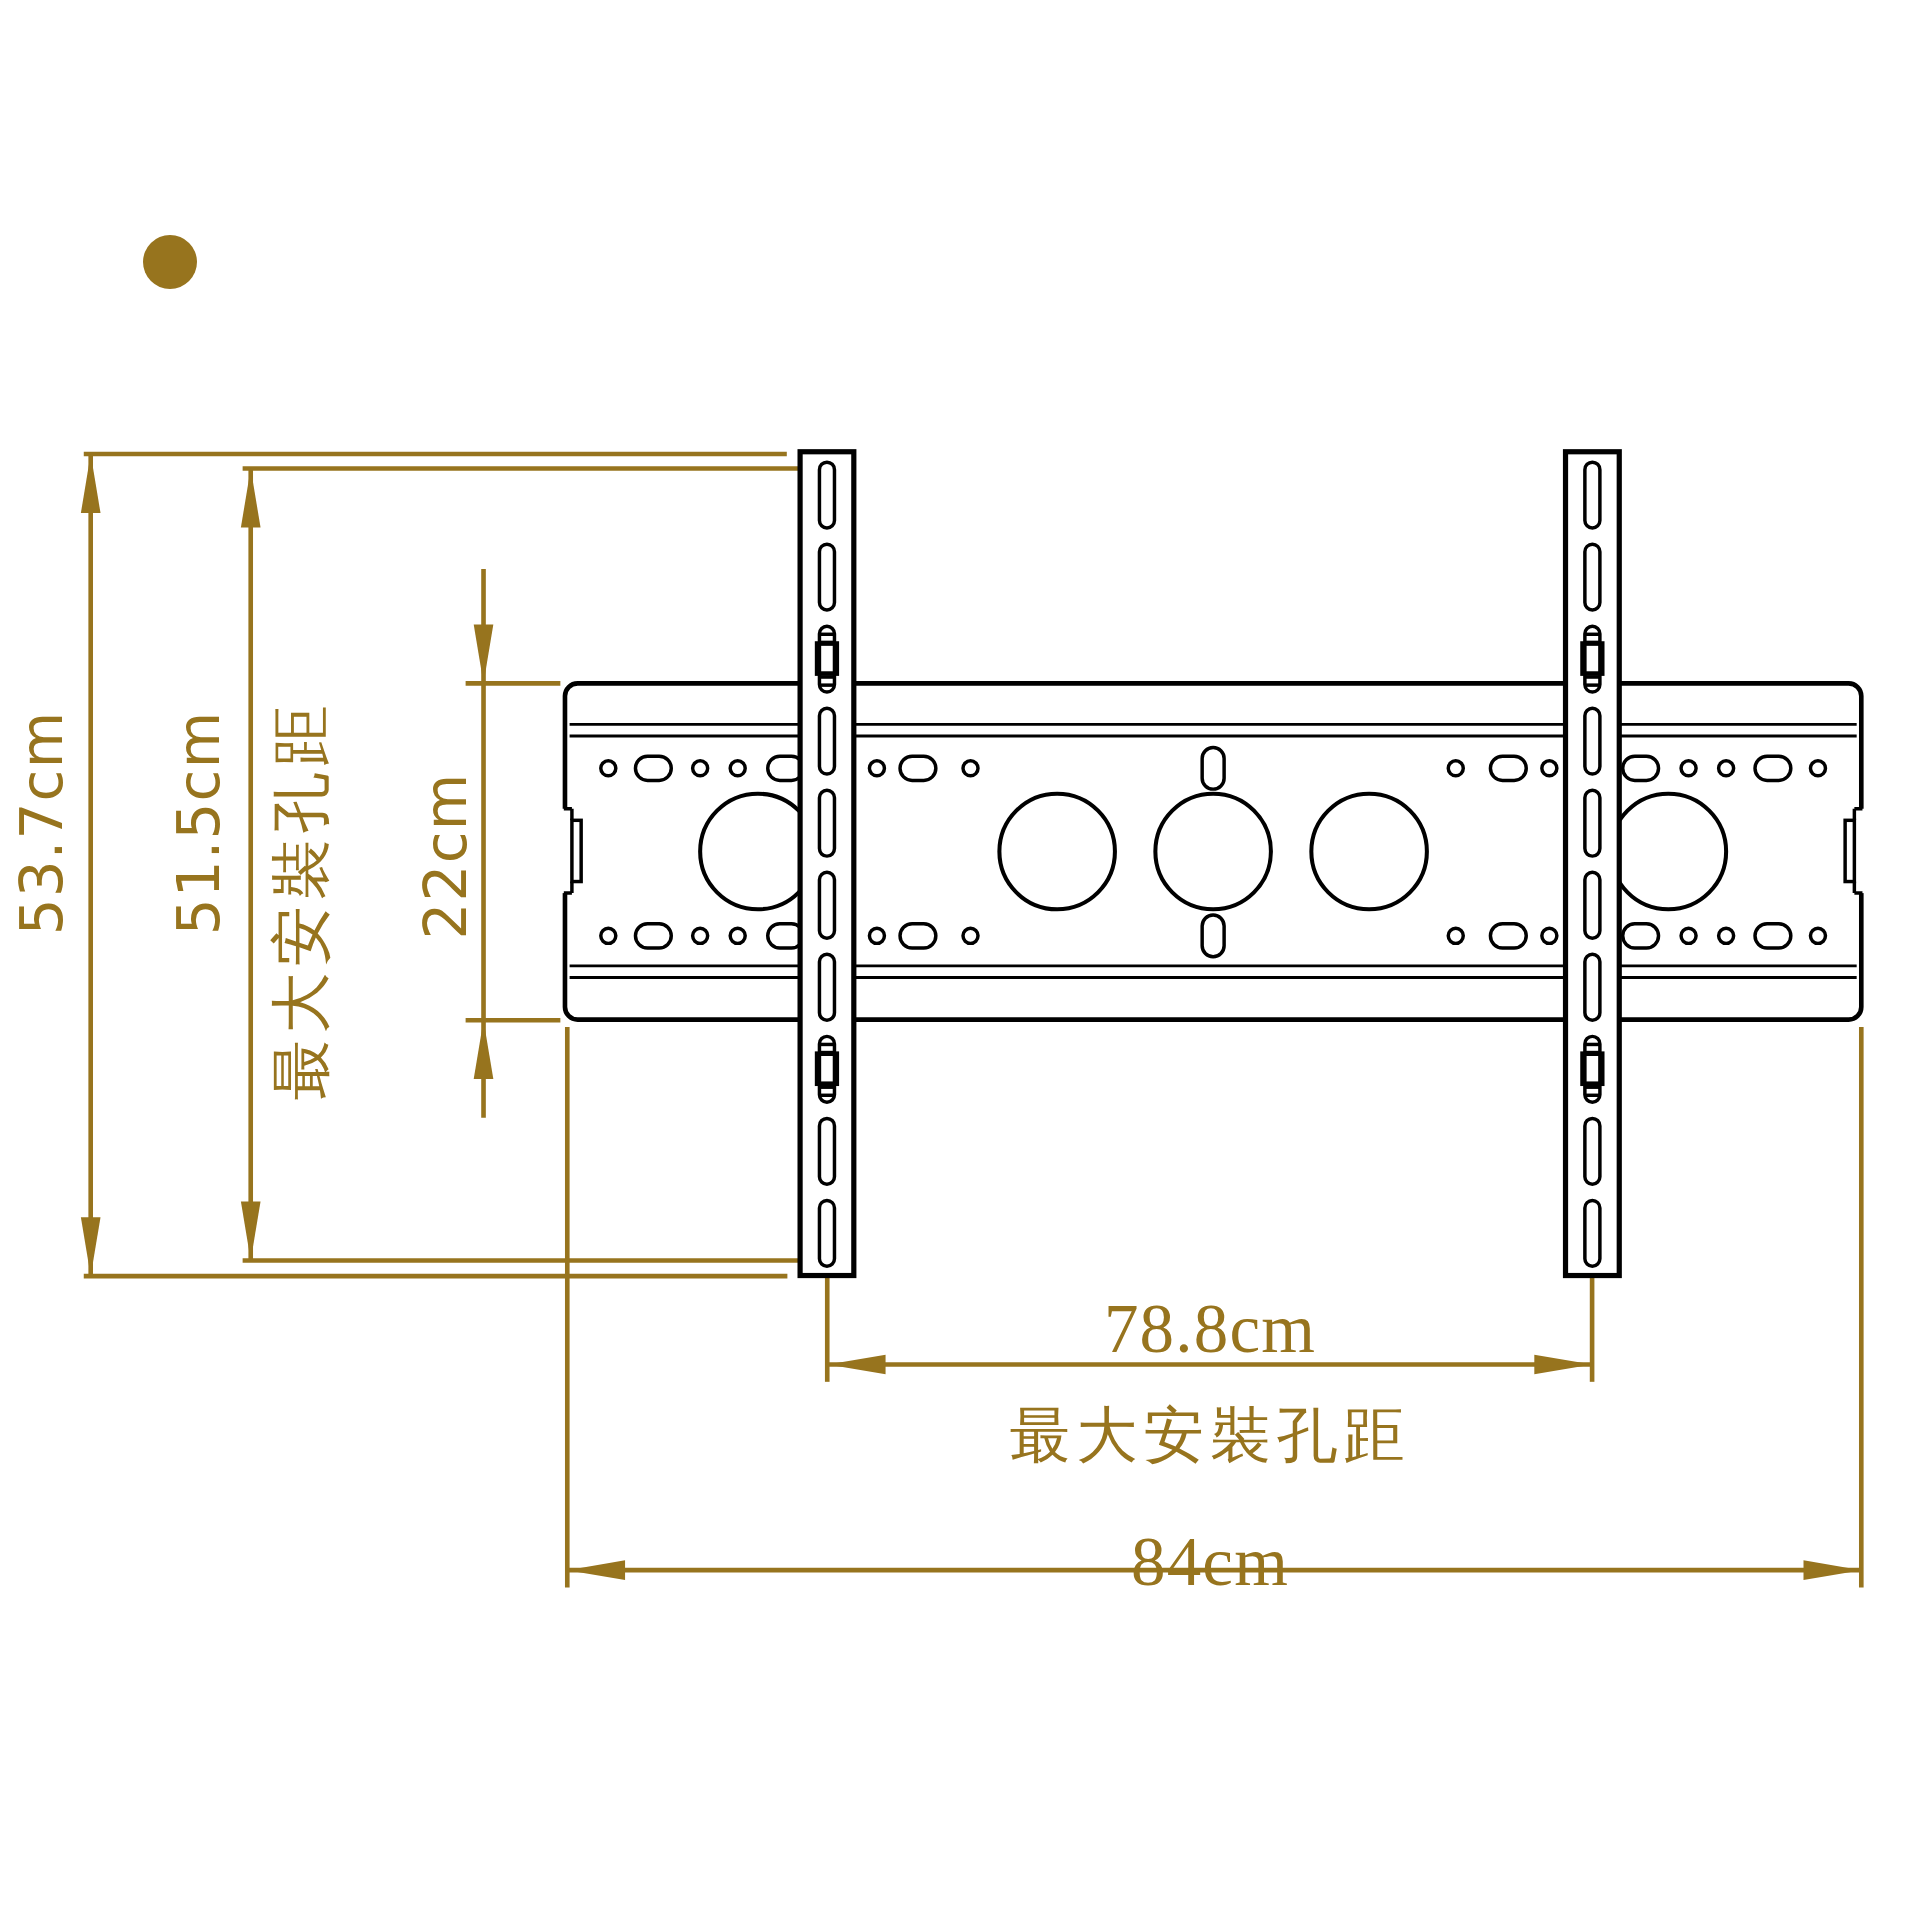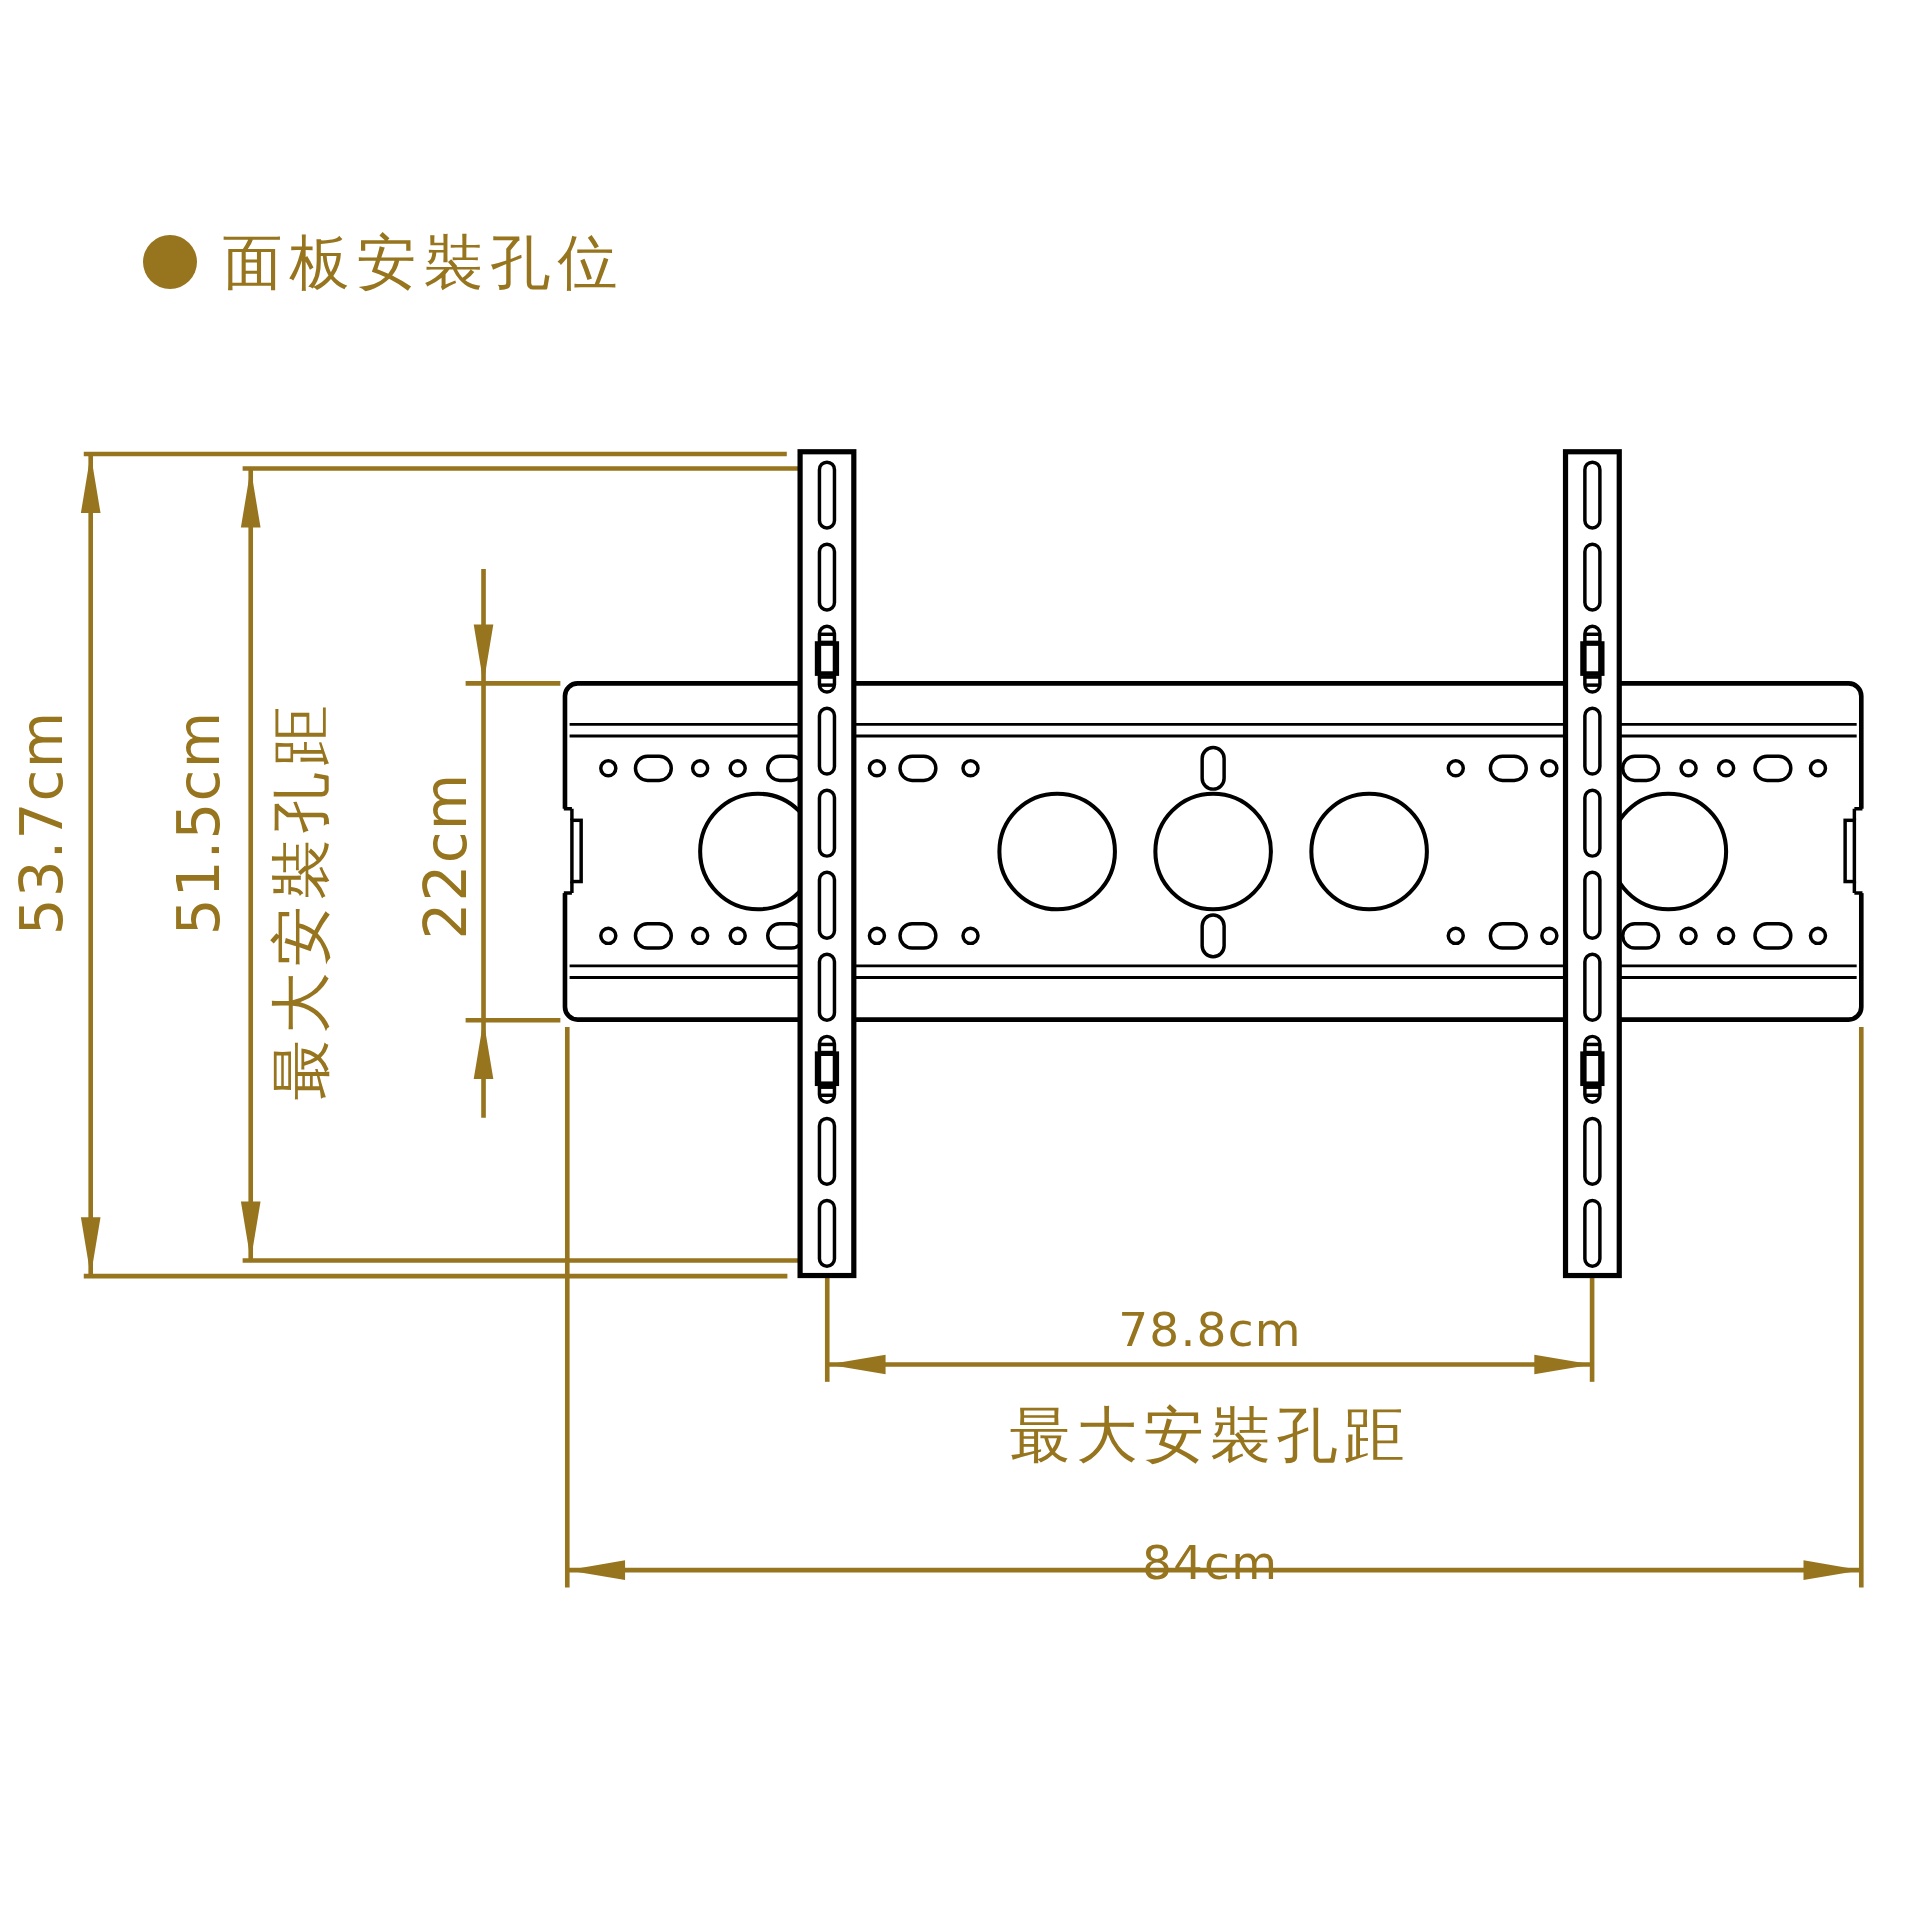--- a/index.html
+++ b/index.html
@@ -15,21 +15,21 @@
     position:absolute;
     color:#97741E;
     white-space:nowrap;
     transform:translate(-50%,-50%);
     font-weight:500;
     letter-spacing:1.2px;
     line-height:1;
   }
   .lbl.rot{transform:translate(-50%,-50%) rotate(-90deg);}
   .num{font-size:58px;}
-  .num-lg{font-size:47px;}
+  .num-lg{font-size:69px;font-family:Liberation Serif, serif;}
   .cjk{font-size:61px;letter-spacing:5.8px;}
   .title-row{position:absolute;left:143px;top:230px;height:64px;display:flex;align-items:center;}
   .bullet{
     width:54px;height:54px;border-radius:50%;
     background:#97741E;flex:0 0 auto;
   }
   .title-text{
     color:#97741E;font-size:60px;letter-spacing:7px;
     margin-left:25.4px;white-space:nowrap;line-height:1;
   }
@@ -215,21 +215,20 @@
         <line x1="2743" y1="1822" x2="2770" y2="1822"></line>
         <rect x="2739.5" y="1824" width="34" height="52" stroke-width="8"></rect>
         <line x1="2743" y1="1882" x2="2770" y2="1882"></line>
         <line x1="2743" y1="1896" x2="2770" y2="1896"></line>
       </g>
     </g>
   </svg>
 
   <div class="title-row">
     <div class="bullet"></div>
-    <div class="title-text">面板安裝孔位</div>
   </div>
 
   <div class="lbl rot num" style="left:42px;  top:823px;">53.7cm</div>
   <div class="lbl rot num" style="left:199px; top:823px;">51.5cm</div>
   <div class="lbl rot cjk" style="left:300px; top:900px;">最大安裝孔距</div>
   <div class="lbl rot num" style="left:446px; top:856px;">22cm</div>
   <div class="lbl num-lg" style="left:1210px;top:1329px;">78.8cm</div>
   <div class="lbl cjk" style="left:1210px;top:1434px;">最大安裝孔距</div>
   <div class="lbl num-lg" style="left:1210px;top:1562px;">84cm</div>
 

